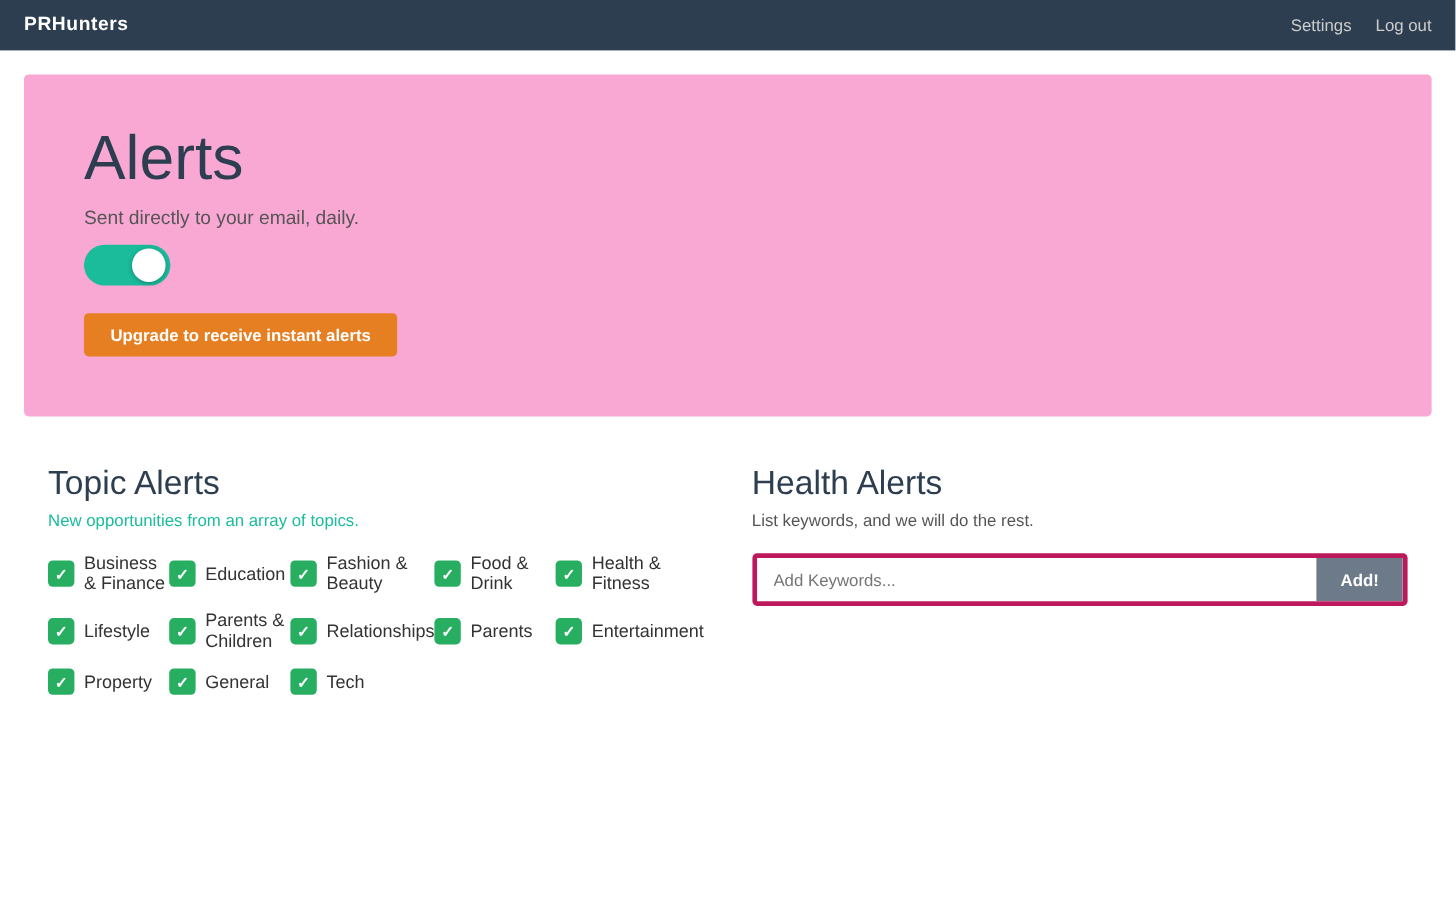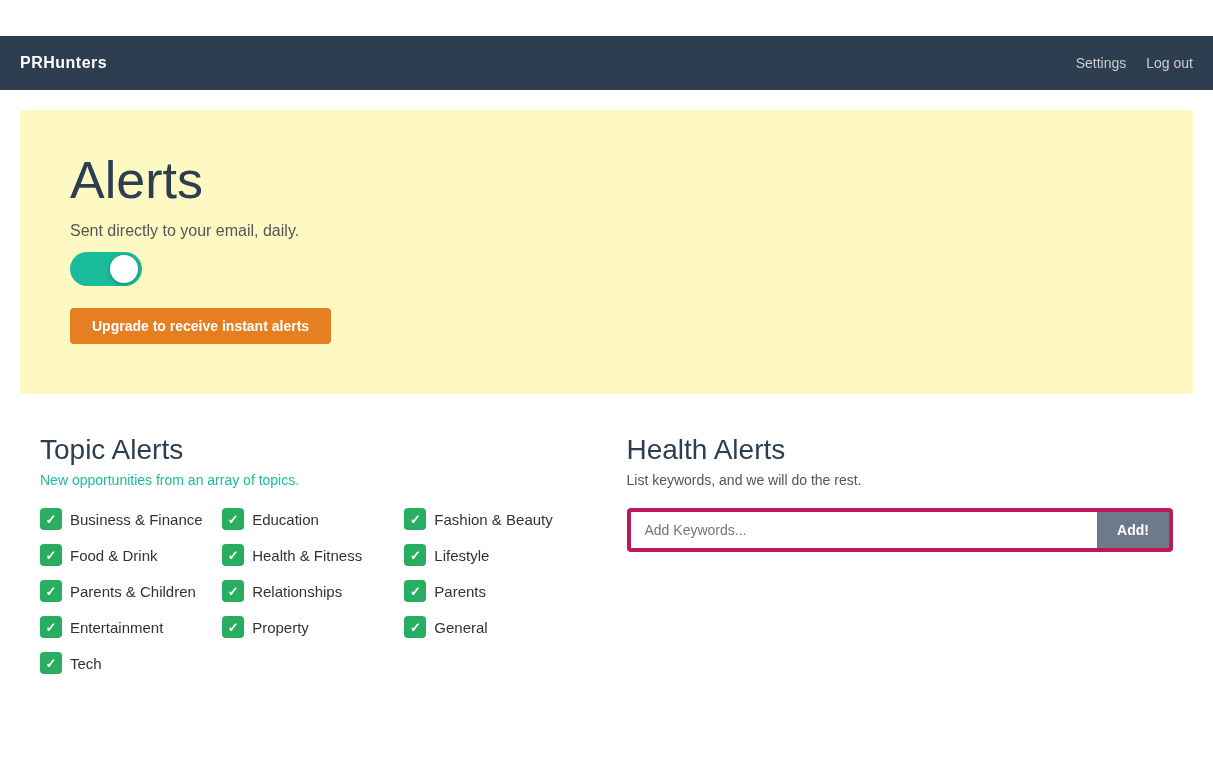--- a/index.html
+++ b/index.html
@@ -9,47 +9,46 @@
     }
     body {
       font-family: Arial, sans-serif;
       background: #fff;
       color: #333;
     }
 
     
     nav {
       background: #2c3e50;
-      height: 54px;
+      height: 42px;
       display: flex;
       align-items: center;
       justify-content: space-between;
       padding: 0 20px;
-      margin-top: 36px;
     }
     .nav-brand {
       color: #fff;
       font-size: 16px;
       font-weight: bold;
       letter-spacing: 0.5px;
     }
     .nav-links {
       display: flex;
       gap: 20px;
     }
     .nav-link {
       color: #ccc;
       font-size: 14px;
       cursor: pointer;
       text-decoration: none;
     }
 
     
     .hero {
-      background: #fef9c3;
+      background: #f9a8d4;
       margin: 20px;
       padding: 40px 50px 50px 50px;
       border-radius: 4px;
     }
     .hero-title {
       font-size: 52px;
       font-weight: 300;
       color: #2c3e50;
       margin-bottom: 12px;
     }
@@ -113,21 +112,21 @@
       margin-bottom: 6px;
     }
     .section-subtitle {
       font-size: 14px;
       color: #1abc9c;
       margin-bottom: 20px;
     }
 
     .topics-grid {
       display: grid;
-      grid-template-columns: repeat(3, 1fr);
+      grid-template-columns: repeat(5, 1fr);
       gap: 14px 0;
       max-width: 560px;
     }
     .topic-item {
       display: flex;
       align-items: center;
       gap: 8px;
       font-size: 15px;
       color: #333;
     }

